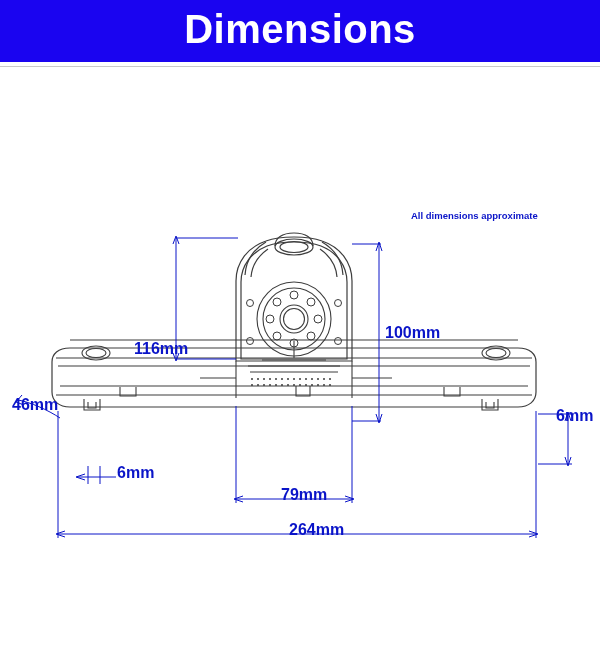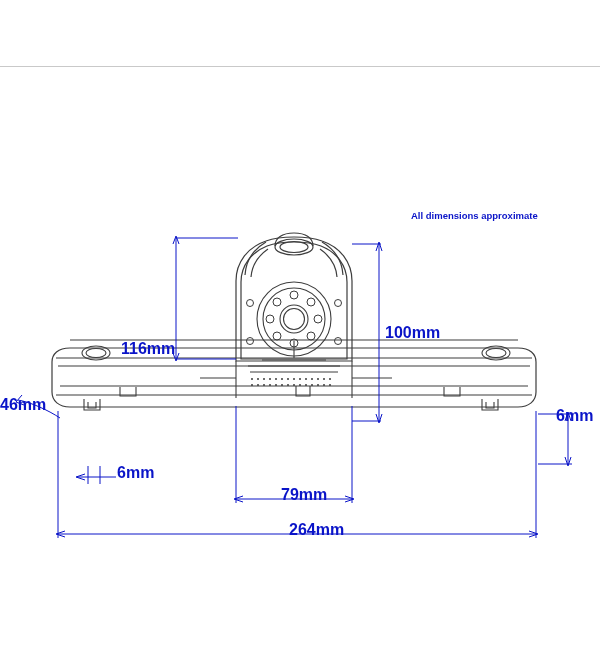--- a/index.html
+++ b/index.html
@@ -72,33 +72,36 @@
     white-space: nowrap;
   }
   .dimlabel {
     position: absolute;
     font-size: 16px;
     font-weight: bold;
     color: #0a14c8;
     font-family: "Liberation Sans", sans-serif;
     white-space: nowrap;
   }
-  .l-116  { left: 121px; top: 274px; }
+  .l-116  { left: 134px; top: 274px; }
   .l-100  { left: 385px; top: 258px; }
-  .l-46   { left: 0;   top: 330px; }
+  .l-46   { left: 12px;   top: 330px; }
   .l-6a   { left: 117px; top: 398px; }
   .l-79   { left: 281px; top: 420px; }
   .l-264  { left: 289px; top: 455px; }
   .l-6b   { left: 556px; top: 341px; }
 </style>
 </head>
 <body>
 
 <div id="page">
 
+  <div class="banner">
+    <div class="banner-title">Dimensions</div>
+  </div>
   <div class="banner-rule"></div>
 
   <div class="canvas">
     <svg width="600" height="600" viewBox="0 0 600 600">
 
       <g fill="none" stroke="#3d3d3d" stroke-width="1.2">
 
         <path d="M236,295 L236,215 C236,196 248,181 266,175 C274,172 286,171 294,171
                  C302,171 314,172 322,175 C340,181 352,196 352,215 L352,295 Z"></path>
         <path d="M241,293 L241,216 C241,199 252,186 267,180 C275,177 286,176 294,176

